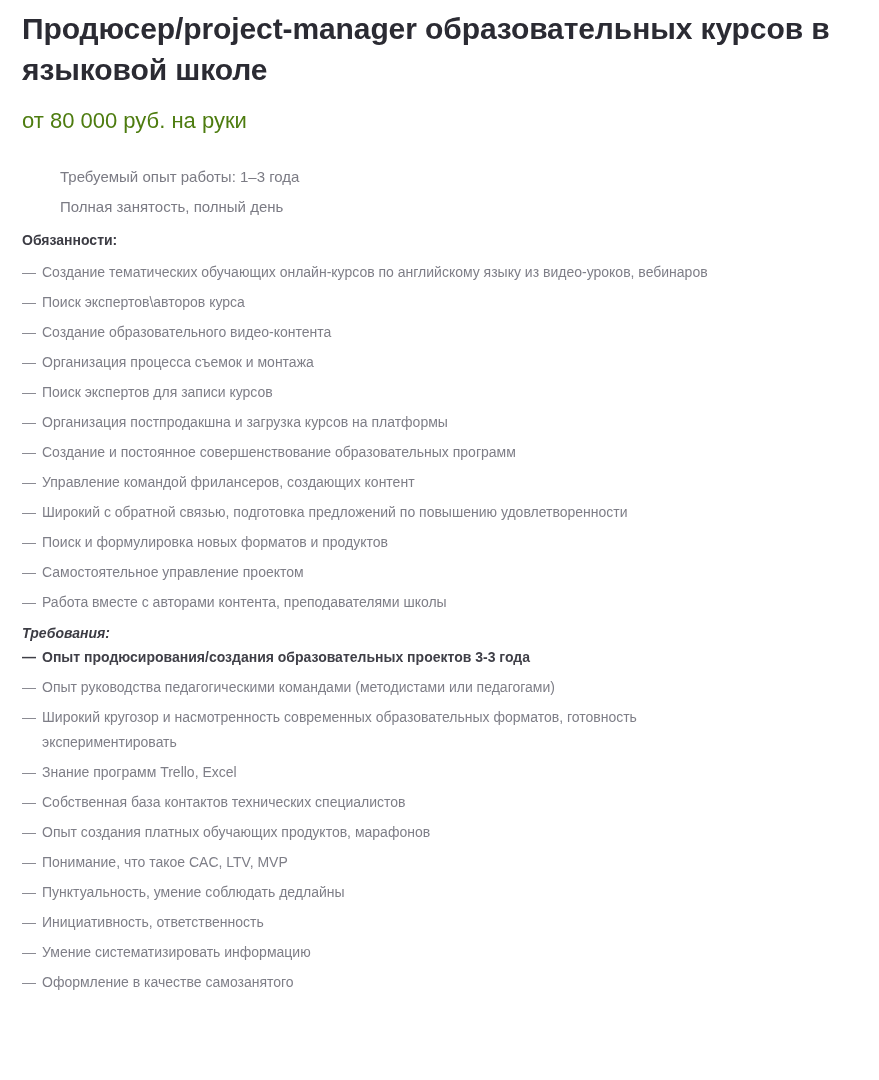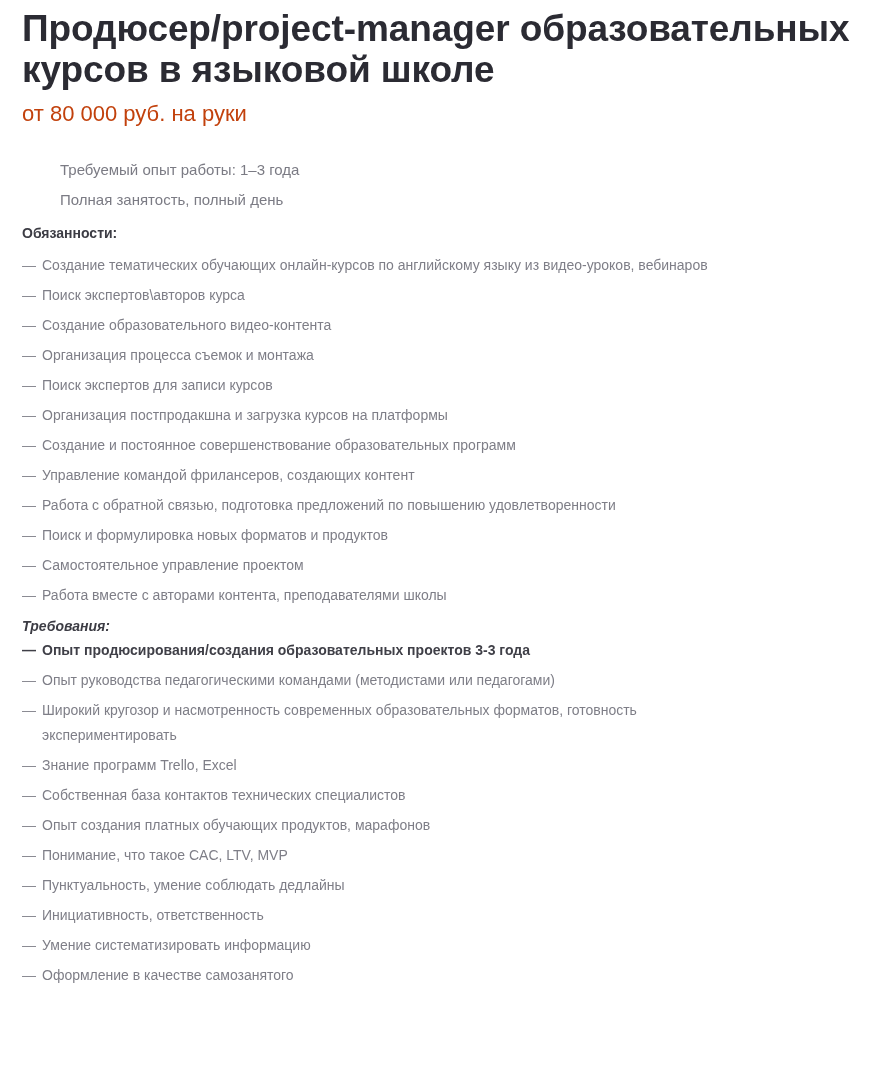--- a/index.html
+++ b/index.html
@@ -16,36 +16,36 @@
     color: #777780;
   }
   .page {
     width: 879px;
     box-sizing: border-box;
     padding: 8px 22px 10px 22px;
   }
 
   
   .vacancy-title {
-    font-size: 37px;
+    font-size: 30px;
     line-height: 41px;
     font-weight: bold;
     color: #2b2b33;
     letter-spacing: -0.1px;
     margin: 0 0 4px 0;
     max-width: 845px;
   }
 
   
   .salary {
     font-size: 22px;
     line-height: 30px;
     font-weight: normal;
-    color: #c2410c;
-    margin: 9px 0 0 0;
+    color: #4d7c0f;
+    margin: 16px 0 0 0;
   }
 
   
   .meta-block {
     margin-top: 26px;
   }
   .meta-line {
     font-size: 15px;
     line-height: 30px;
     color: #7b7b84;
@@ -119,21 +119,21 @@
     <div class="section-title">Обязанности:</div>
     <ul class="bullet-list">
         <li class="bullet-item"><span class="dash">—</span><span>Создание тематических обучающих онлайн-курсов по английскому языку из видео-уроков, вебинаров</span></li>
         <li class="bullet-item"><span class="dash">—</span><span>Поиск экспертов\авторов курса</span></li>
         <li class="bullet-item"><span class="dash">—</span><span>Создание образовательного видео-контента</span></li>
         <li class="bullet-item"><span class="dash">—</span><span>Организация процесса съемок и монтажа</span></li>
         <li class="bullet-item"><span class="dash">—</span><span>Поиск экспертов для записи курсов</span></li>
         <li class="bullet-item"><span class="dash">—</span><span>Организация постпродакшна и загрузка курсов на платформы</span></li>
         <li class="bullet-item"><span class="dash">—</span><span>Создание и постоянное совершенствование образовательных программ</span></li>
         <li class="bullet-item"><span class="dash">—</span><span>Управление командой фрилансеров, создающих контент</span></li>
-        <li class="bullet-item"><span class="dash">—</span><span>Работа с обратной связью, подготовка предложений по повышению удовлетворенности</span></li>
+        <li class="bullet-item"><span class="dash">—</span><span>Широкий с обратной связью, подготовка предложений по повышению удовлетворенности</span></li>
         <li class="bullet-item"><span class="dash">—</span><span>Поиск и формулировка новых форматов и продуктов</span></li>
         <li class="bullet-item"><span class="dash">—</span><span>Самостоятельное управление проектом</span></li>
         <li class="bullet-item"><span class="dash">—</span><span>Работа вместе с авторами контента, преподавателями школы</span></li>
       </ul>
   </div>
 
   <div class="section requirements">
     <div class="section-title">Требования:</div>
     <ul class="bullet-list">
         <li class="bullet-item emphasis"><span class="dash">—</span><span>Опыт продюсирования/создания образовательных проектов 3-3 года</span></li>

